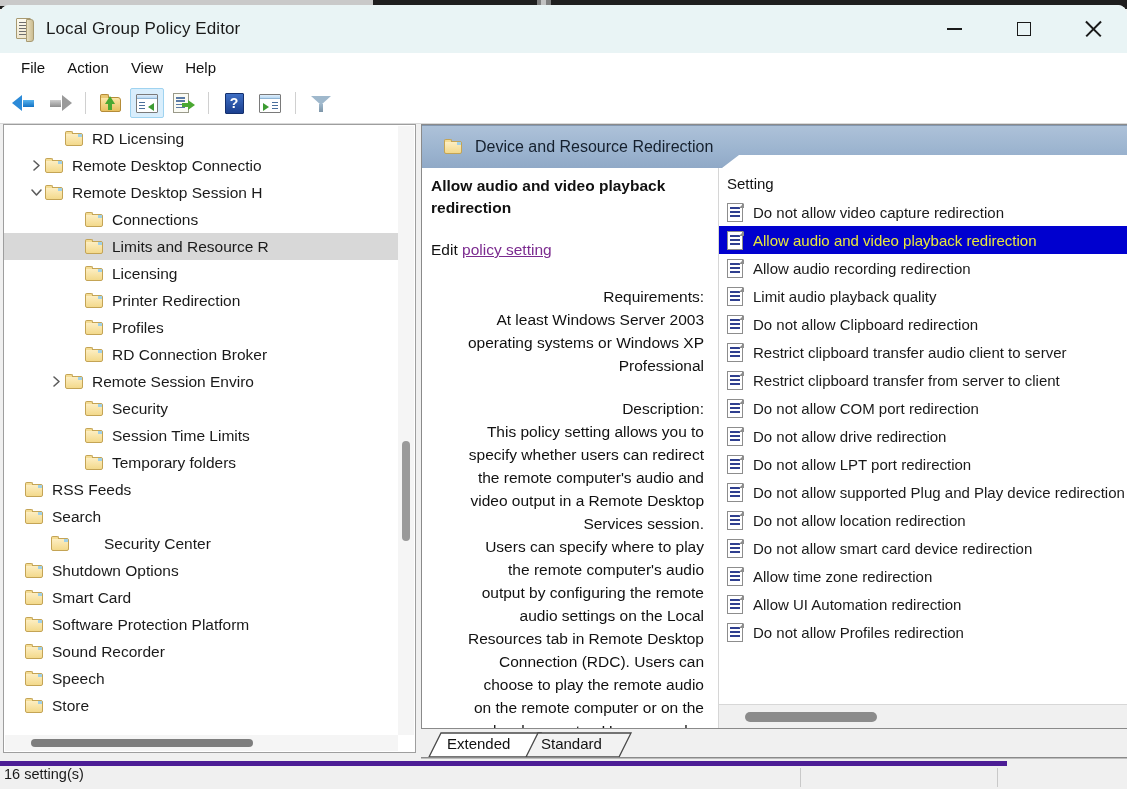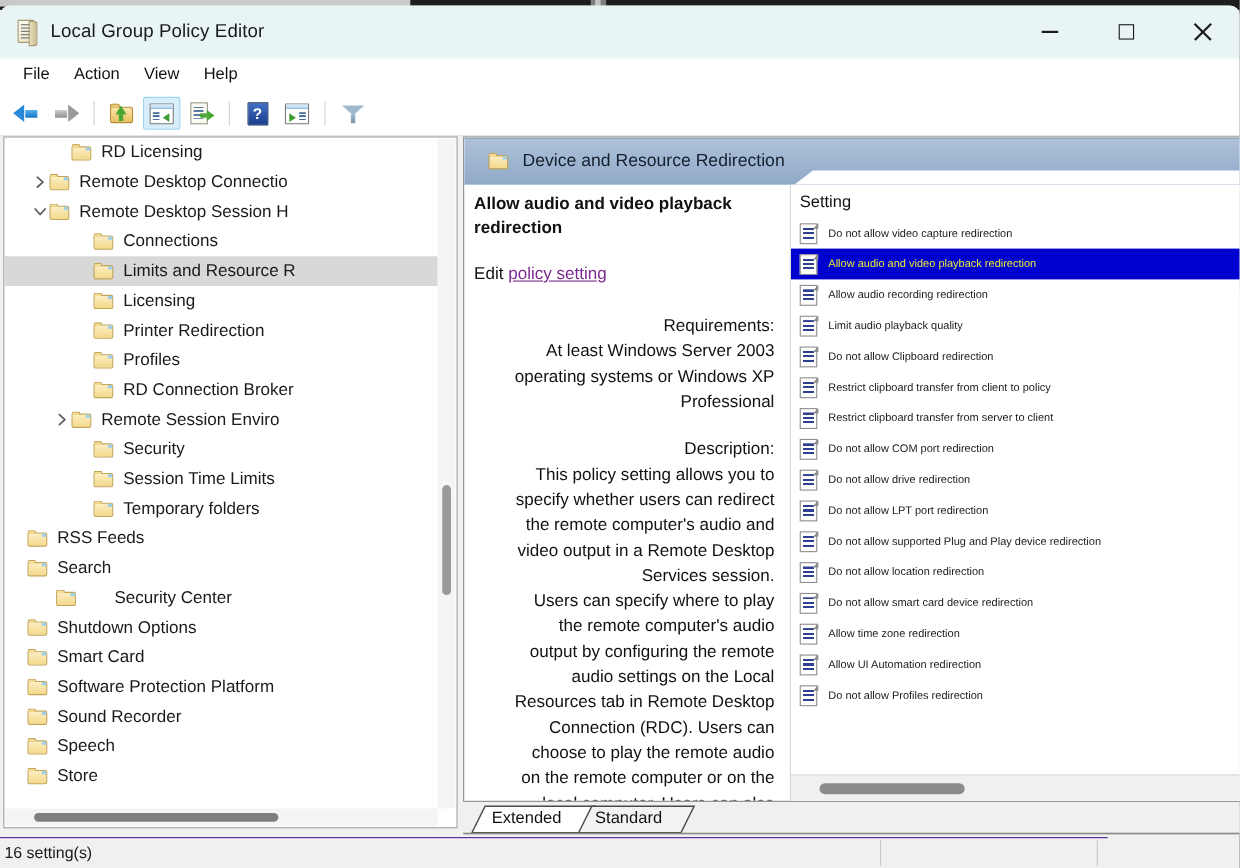--- a/index.html
+++ b/index.html
@@ -417,21 +417,21 @@
     background: #ffffff; border: 1px solid #8d8d8d;
   }
   .policy-ic .corner {
     position: absolute; right: 0px; top: 0px; width: 0; height: 0;
     border-left: 5px solid transparent; border-bottom: 5px solid #8d8d8d;
   }
   .policy-ic .rows {
     position: absolute; left: 3px; top: 4px; width: 10px; height: 11px;
     background: repeating-linear-gradient(180deg,#2f3f8f 0 2px, transparent 2px 4px);
   }
-  .row-label { font-size: 10px; color: #1a1a1a; }
+  .row-label { font-size: 15px; color: #1a1a1a; }
   .list-hscroll {
     position: absolute; left: 0; right: 0; bottom: 0; height: 24px;
     background: #f0f0f0; border-top: 1px solid #d7d7d7;
   }
   .list-hscroll .thumb {
     position: absolute; left: 26px; top: 7px; width: 132px; height: 10px;
     background: #8b8b8b; border-radius: 5px;
   }
 
   
@@ -445,22 +445,22 @@
     font-size: 15px; color: #111;
     cursor: default;
   }
   .tab-text.ext { left: 26px; top: 4px; }
   .tab-text.std { left: 120px; top: 4px; }
 
   
   .statusbar {
     position: absolute; left: 0; bottom: 0; width: 1007px; height: 28px;
     background: #f0f0f0;
-    border-top: 1px solid #4c1d95;
-    display: flex; align-items: center;
+    border-top: 5px solid #4c1d95;
+    display: flex; align-items: flex-start;
   }
   .status-text {
     font-size: 14.5px; color: #1a1a1a; padding-left: 4px;
   }
   .status-sep {
     position: absolute; top: 2px; bottom: 2px; width: 1px; background: #c9c9c9;
   }
 </style>
 </head>
 <body>
@@ -891,21 +891,21 @@
                     <span class="corner"></span>
                   </span>
                   <span class="row-label">Do not allow Clipboard redirection</span>
                 </div>
                 <div class="list-row">
                   <span class="policy-ic">
                     <span class="pg"></span>
                     <span class="rows"></span>
                     <span class="corner"></span>
                   </span>
-                  <span class="row-label">Restrict clipboard transfer from client to policy</span>
+                  <span class="row-label">Restrict clipboard transfer audio client to server</span>
                 </div>
                 <div class="list-row">
                   <span class="policy-ic">
                     <span class="pg"></span>
                     <span class="rows"></span>
                     <span class="corner"></span>
                   </span>
                   <span class="row-label">Restrict clipboard transfer from server to client</span>
                 </div>
                 <div class="list-row">

